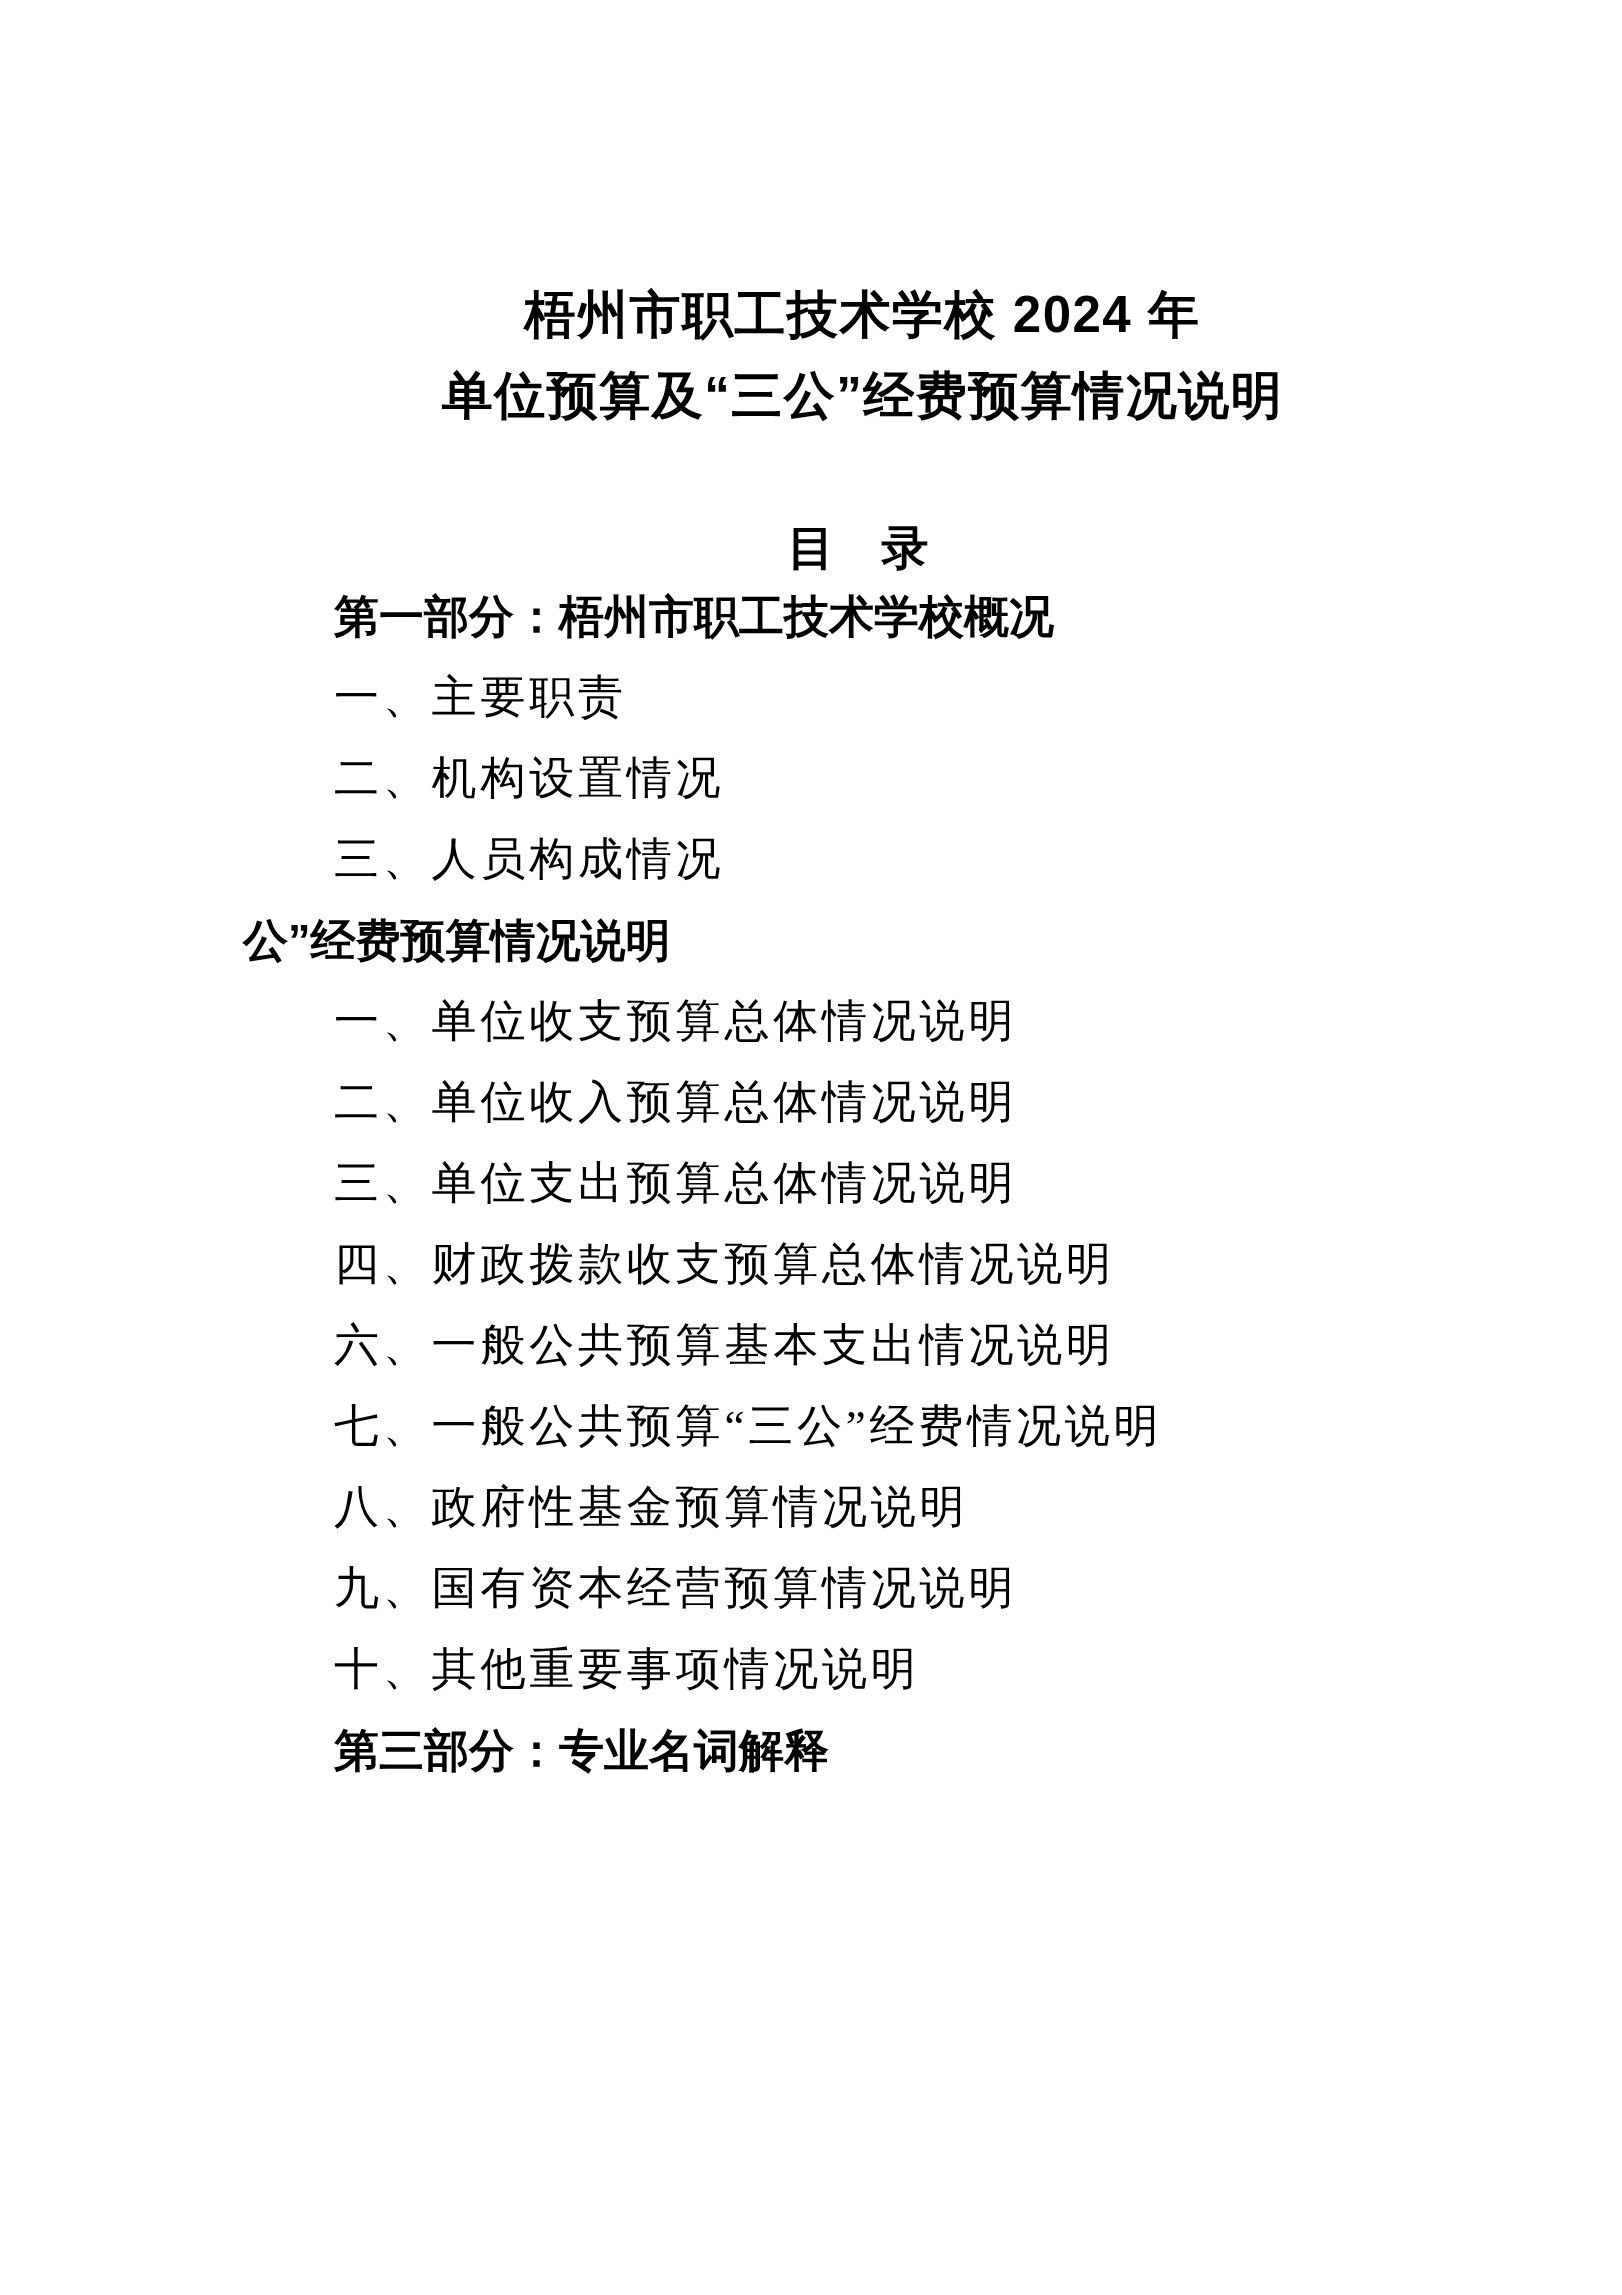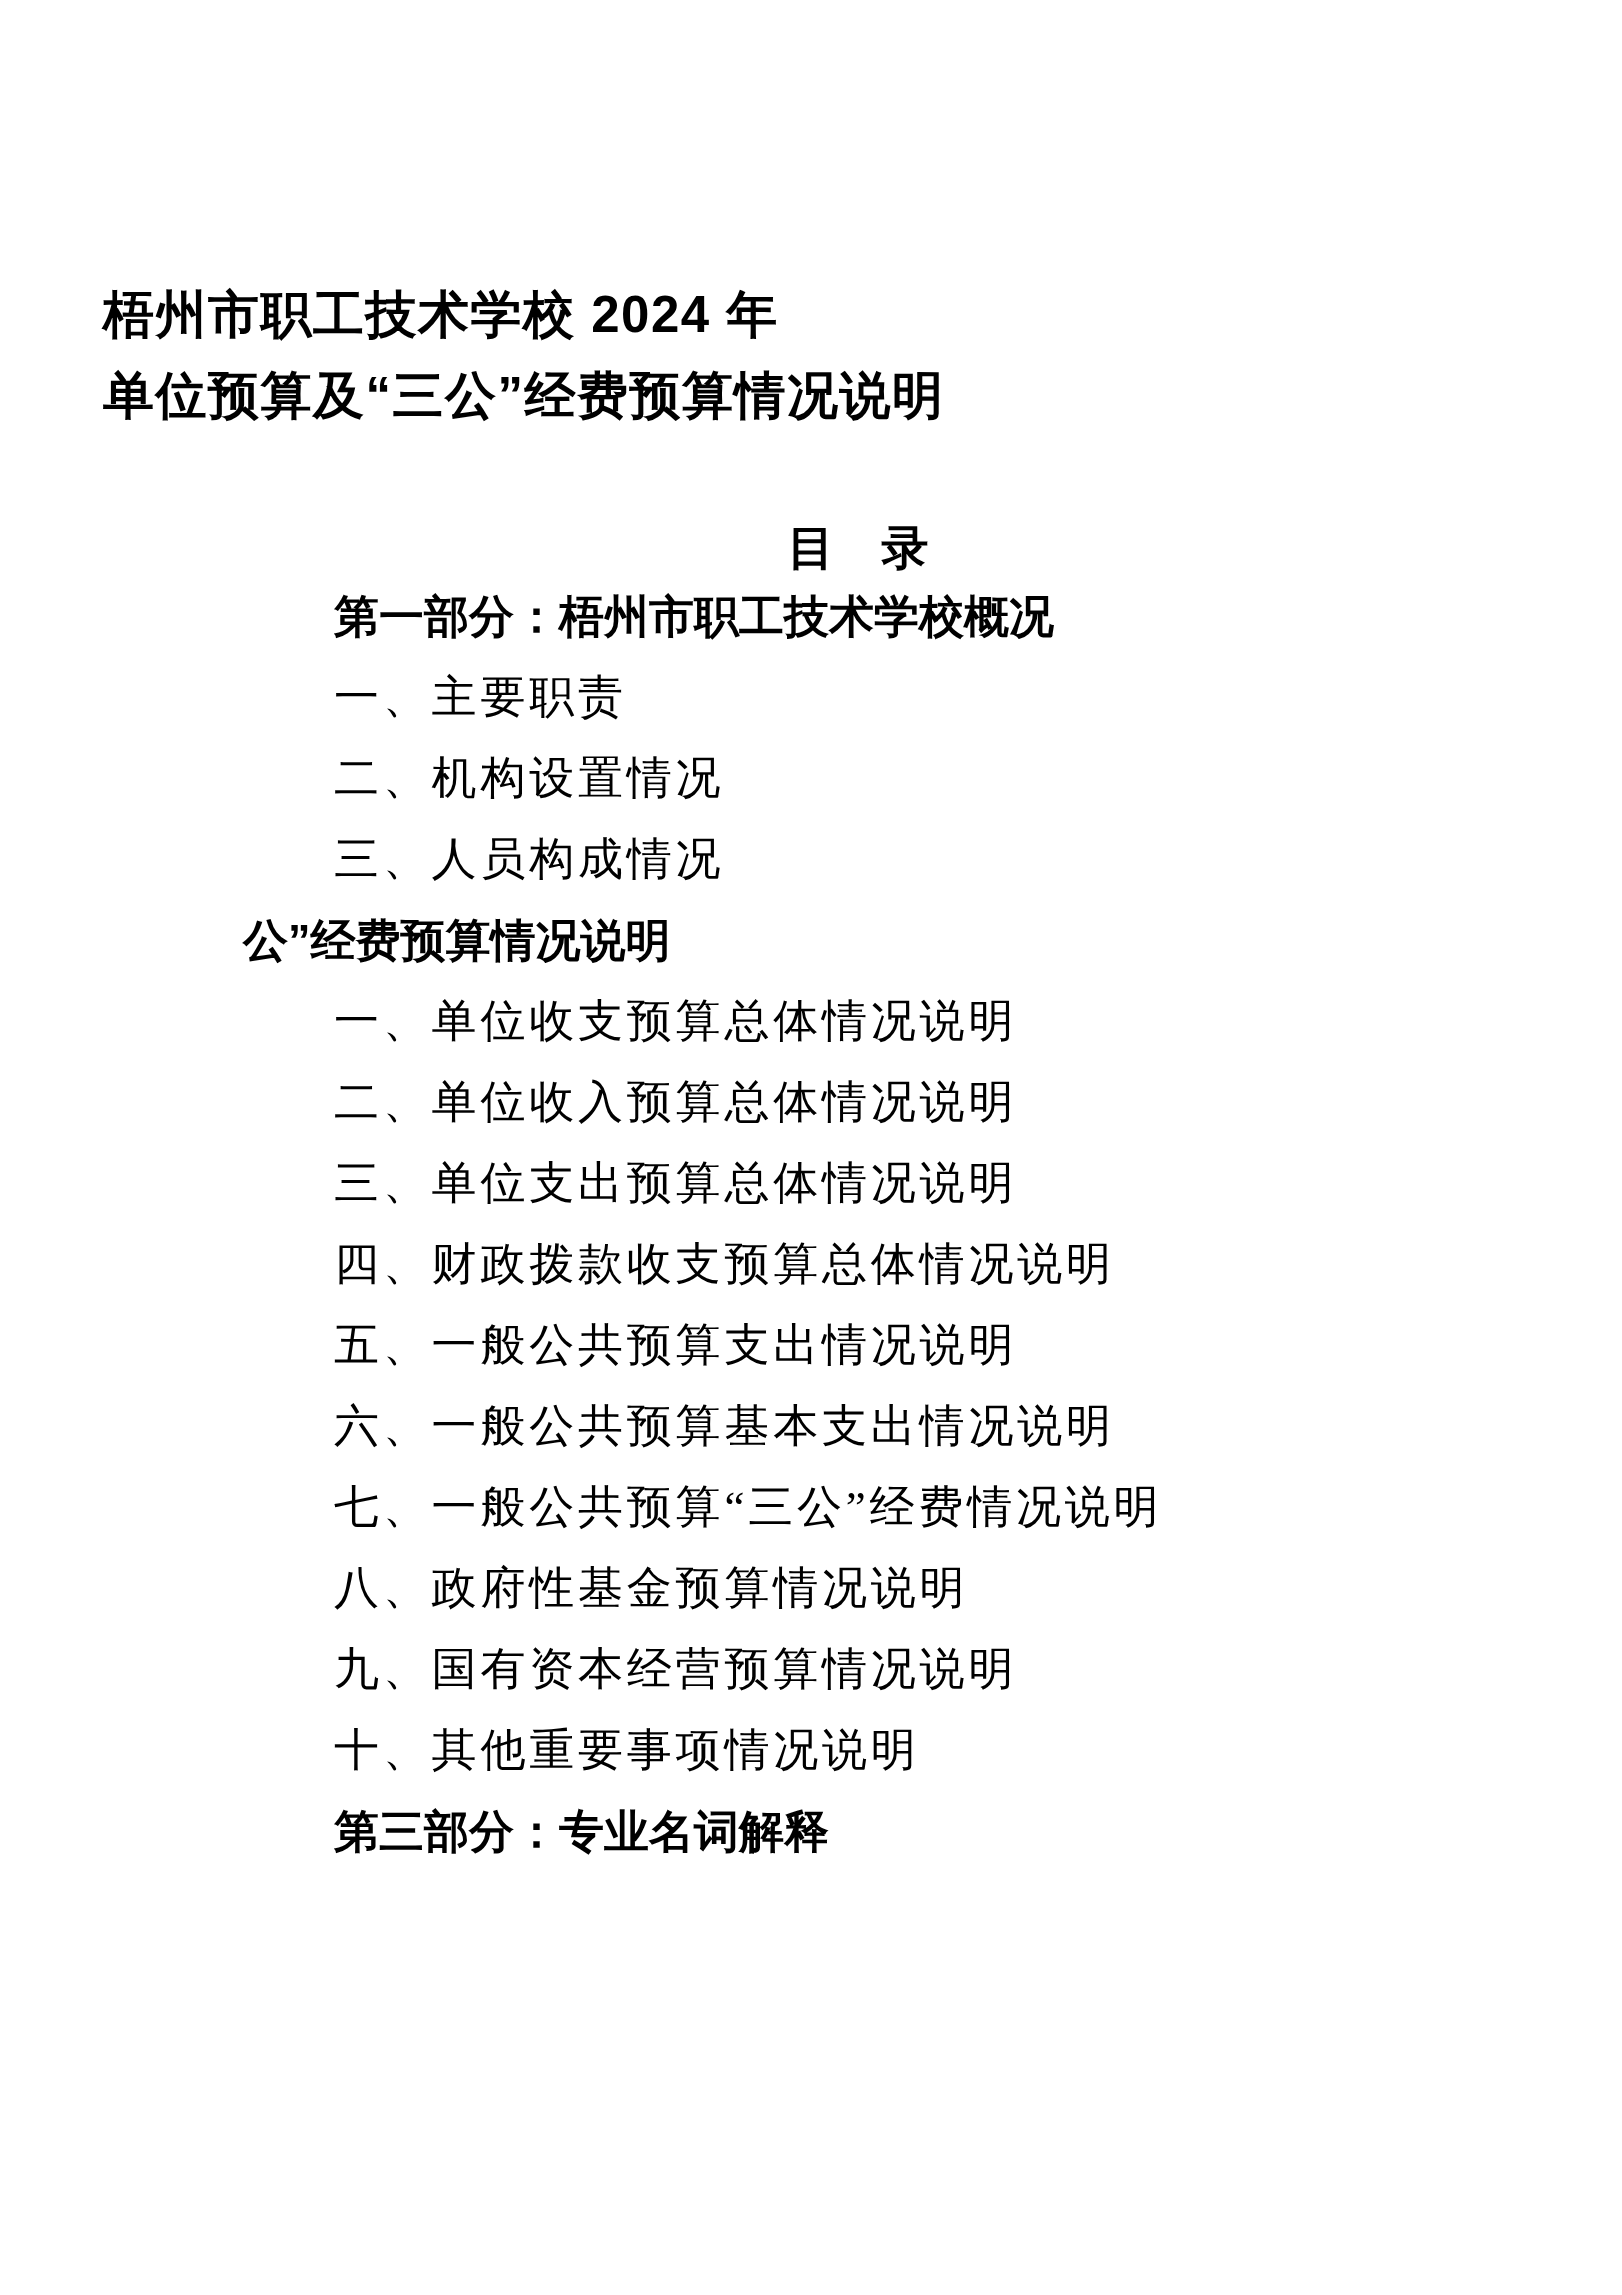--- a/index.html
+++ b/index.html
@@ -15,20 +15,21 @@
     color: #000000;
     overflow: hidden;
     font-family: "Liberation Serif", serif;
   }
   
   .doc-title {
     position: absolute;
     top: 274px;
     left: 0;
     width: 100%;
+    text-align: center;
     font-family: "Liberation Sans", sans-serif;
     font-weight: bold;
     font-size: 51px;
     line-height: 81px;
     letter-spacing: 1.5px;
     
     text-indent: 103px;
     white-space: nowrap;
   }
   
@@ -88,21 +89,20 @@
   <div class="toc-list">
     <div class="line part indent">第一部分：梧州市职工技术学校概况</div>
     <div class="line item indent">一、主要职责</div>
     <div class="line item indent">二、机构设置情况</div>
     <div class="line item indent">三、人员构成情况</div>
     <div class="line part">公”经费预算情况说明</div>
     <div class="line item indent">一、单位收支预算总体情况说明</div>
     <div class="line item indent">二、单位收入预算总体情况说明</div>
     <div class="line item indent">三、单位支出预算总体情况说明</div>
     <div class="line item indent">四、财政拨款收支预算总体情况说明</div>
-    <div class="line item indent">五、一般公共预算支出情况说明</div>
     <div class="line item indent">六、一般公共预算基本支出情况说明</div>
     <div class="line item indent">七、一般公共预算“三公”经费情况说明</div>
     <div class="line item indent">八、政府性基金预算情况说明</div>
     <div class="line item indent">九、国有资本经营预算情况说明</div>
     <div class="line item indent">十、其他重要事项情况说明</div>
     <div class="line part indent">第三部分：专业名词解释</div>
   </div>
 
 </div>
 

